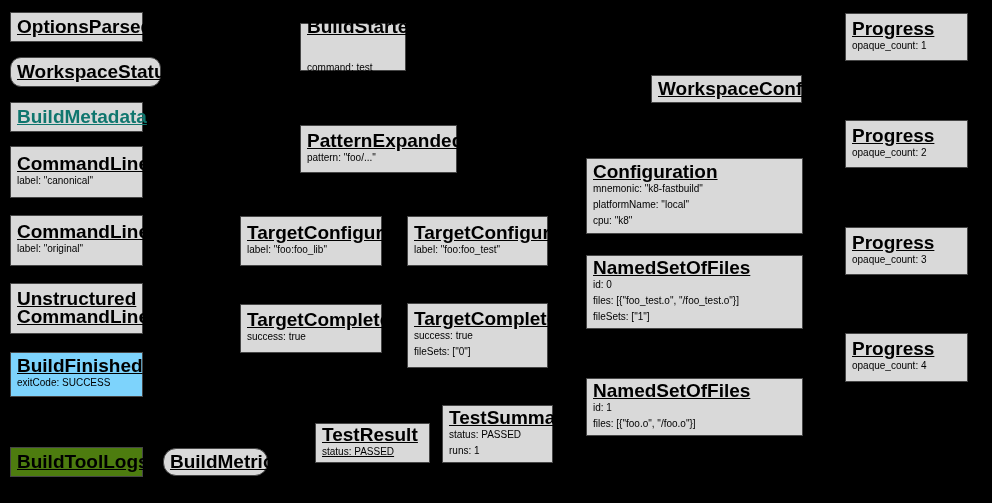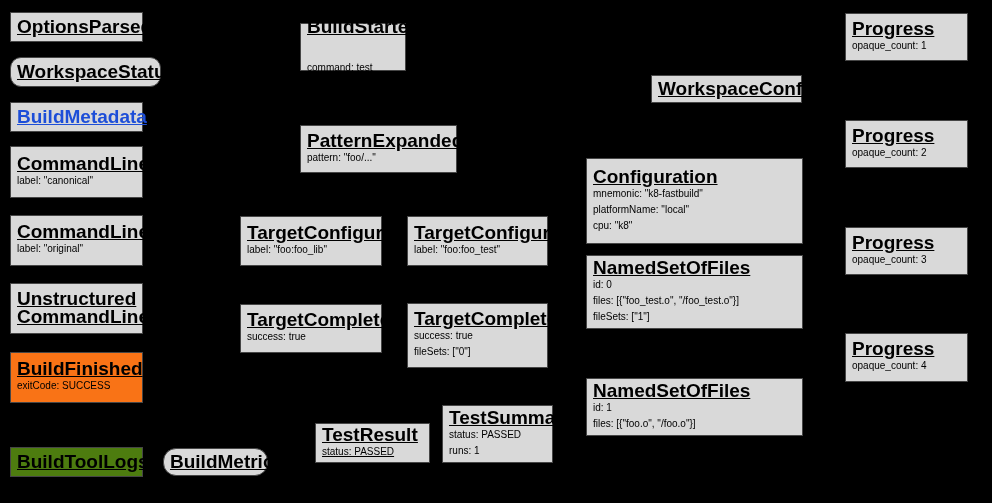--- a/index.html
+++ b/index.html
@@ -45,36 +45,36 @@
 </head>
 <body>
 
 <div id="canvas" style="background: rgb(0, 0, 0);">
     <div class="node" style="left: 10px; top: 12px; width: 133px; height: 30px; background: rgb(217, 217, 217); border-color: rgb(70, 70, 70); color: rgb(0, 0, 0);">
       <span class="title">OptionsParsed</span>
     </div>
     <div class="node" style="left: 10px; top: 57px; width: 151px; height: 30px; background: rgb(217, 217, 217); border-color: rgb(70, 70, 70); color: rgb(0, 0, 0); border-radius: 11px;">
       <span class="title">WorkspaceStatus</span>
     </div>
-    <div class="node" style="left: 10px; top: 102px; width: 133px; height: 30px; background: rgb(217, 217, 217); border-color: rgb(70, 70, 70); color: #1d4ed8;">
+    <div class="node" style="left: 10px; top: 102px; width: 133px; height: 30px; background: rgb(217, 217, 217); border-color: rgb(70, 70, 70); color: #0f766e;">
       <span class="title">BuildMetadata</span>
     </div>
     <div class="node" style="left: 10px; top: 146px; width: 133px; height: 52px; background: rgb(217, 217, 217); border-color: rgb(70, 70, 70); color: rgb(0, 0, 0);">
       <span class="title">CommandLine</span>
       <div class="detail">label: "canonical"</div>
     </div>
     <div class="node" style="left: 10px; top: 215px; width: 133px; height: 51px; background: rgb(217, 217, 217); border-color: rgb(70, 70, 70); color: rgb(0, 0, 0);">
       <span class="title">CommandLine</span>
       <div class="detail">label: "original"</div>
     </div>
     <div class="node" style="left: 10px; top: 283px; width: 133px; height: 51px; background: rgb(217, 217, 217); border-color: rgb(70, 70, 70); color: rgb(0, 0, 0);">
       <span class="title">Unstructured</span>
       <span class="title">CommandLine</span>
     </div>
-    <div class="node" style="left: 10px; top: 352px; width: 133px; height: 51px; background: #f97316; border-color: rgb(70, 70, 70); color: rgb(0, 0, 0);">
+    <div class="node" style="left: 10px; top: 352px; width: 133px; height: 45px; background: #7dd3fc; border-color: rgb(70, 70, 70); color: rgb(0, 0, 0);">
       <span class="title">BuildFinished</span>
       <div class="detail">exitCode: SUCCESS</div>
     </div>
     <div class="node" style="left: 10px; top: 447px; width: 133px; height: 30px; background: #4d7c0f; border-color: rgb(70, 70, 70); color: rgb(0, 0, 0);">
       <span class="title">BuildToolLogs</span>
     </div>
     <div class="node" style="left: 163px; top: 448px; width: 105px; height: 28px; background: rgb(217, 217, 217); border-color: rgb(70, 70, 70); color: rgb(0, 0, 0); border-radius: 13px;">
       <span class="title">BuildMetrics</span>
     </div>
     <div class="node" style="left: 300px; top: 23px; width: 106px; height: 48px; background: rgb(217, 217, 217); border-color: rgb(70, 70, 70); color: rgb(0, 0, 0); gap: 24px;">
@@ -107,21 +107,21 @@
       <div class="detail">status: PASSED</div>
     </div>
     <div class="node" style="left: 442px; top: 405px; width: 111px; height: 58px; background: rgb(217, 217, 217); border-color: rgb(70, 70, 70); color: rgb(0, 0, 0);">
       <span class="title">TestSummary</span>
       <div class="detail">status: PASSED</div>
       <div class="detail">runs: 1</div>
     </div>
     <div class="node" style="left: 651px; top: 75px; width: 151px; height: 28px; background: rgb(217, 217, 217); border-color: rgb(70, 70, 70); color: rgb(0, 0, 0);">
       <span class="title">WorkspaceConfig</span>
     </div>
-    <div class="node" style="left: 586px; top: 158px; width: 217px; height: 86px; background: rgb(217, 217, 217); border-color: rgb(70, 70, 70); color: rgb(0, 0, 0);">
+    <div class="node" style="left: 586px; top: 158px; width: 217px; height: 76px; background: rgb(217, 217, 217); border-color: rgb(70, 70, 70); color: rgb(0, 0, 0);">
       <span class="title">Configuration</span>
       <div class="detail">mnemonic: "k8-fastbuild"</div>
       <div class="detail">platformName: "local"</div>
       <div class="detail">cpu: "k8"</div>
     </div>
     <div class="node" style="left: 586px; top: 255px; width: 217px; height: 74px; background: rgb(217, 217, 217); border-color: rgb(70, 70, 70); color: rgb(0, 0, 0);">
       <span class="title">NamedSetOfFiles</span>
       <div class="detail">id: 0</div>
       <div class="detail">files: [{"foo_test.o", "/foo_test.o"}]</div>
       <div class="detail">fileSets: ["1"]</div>

